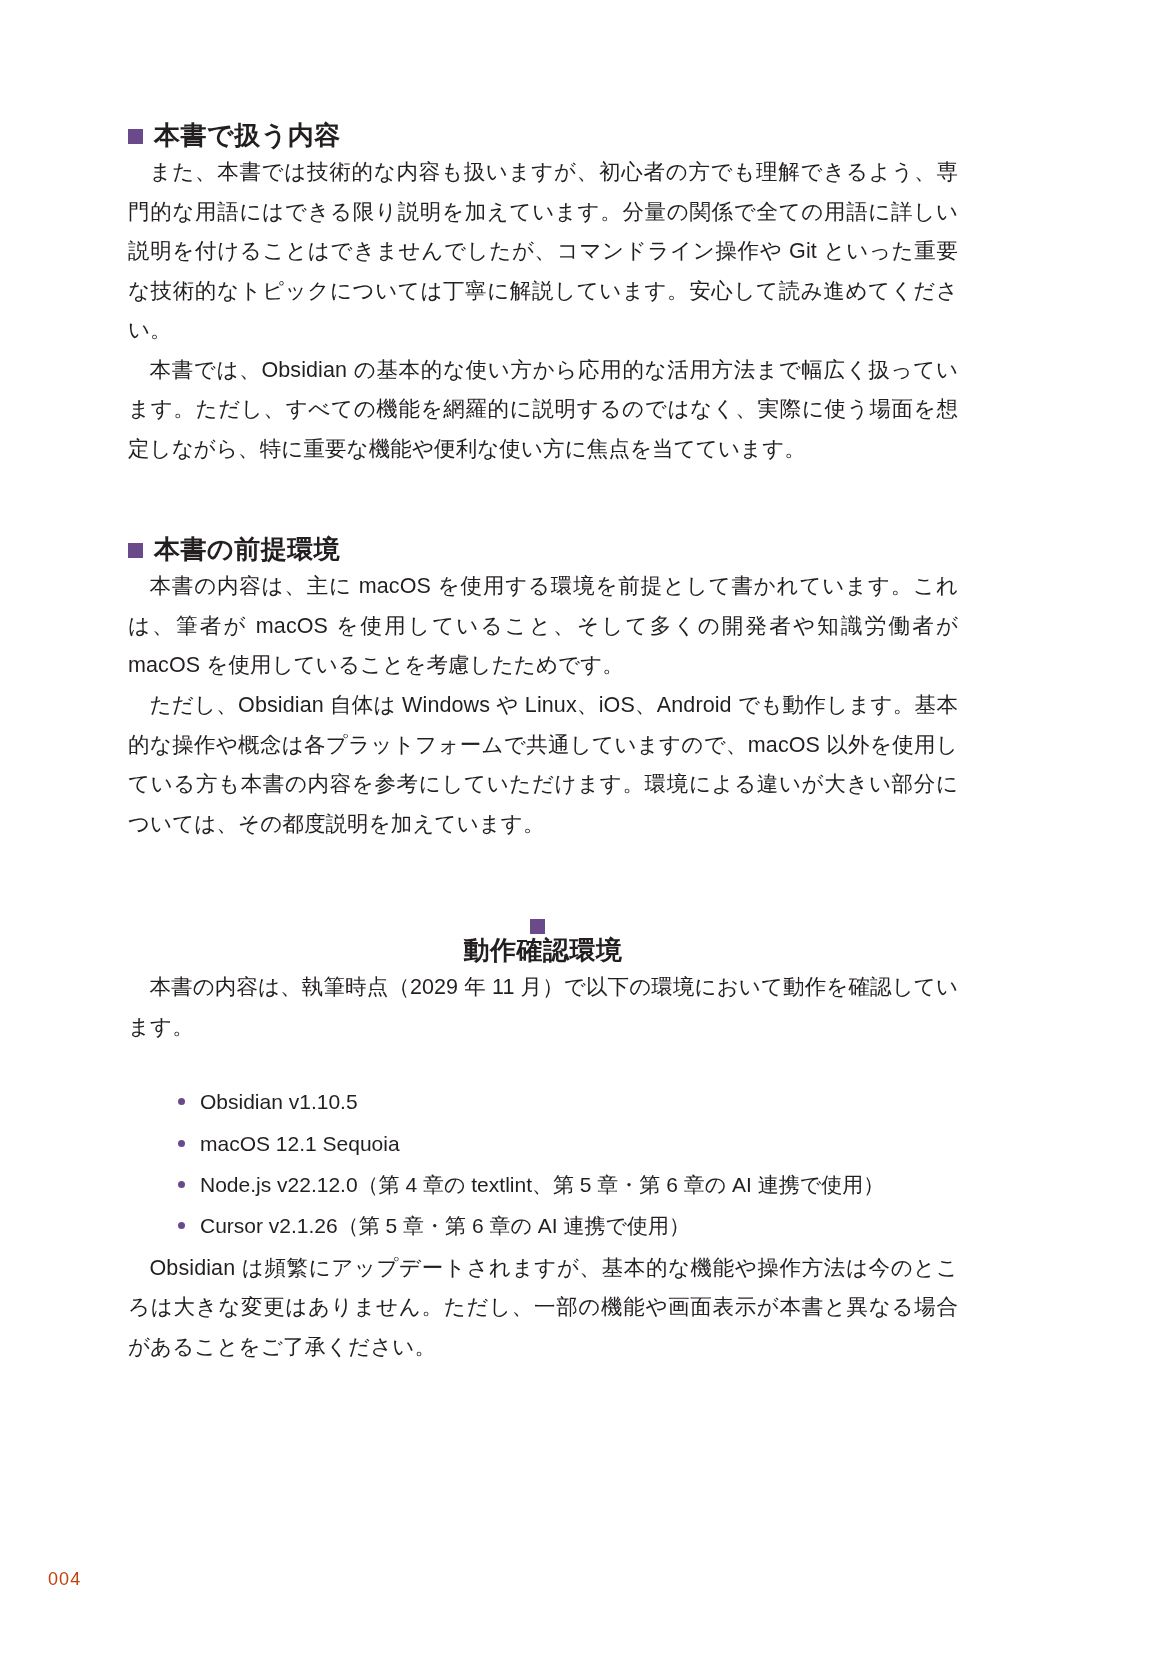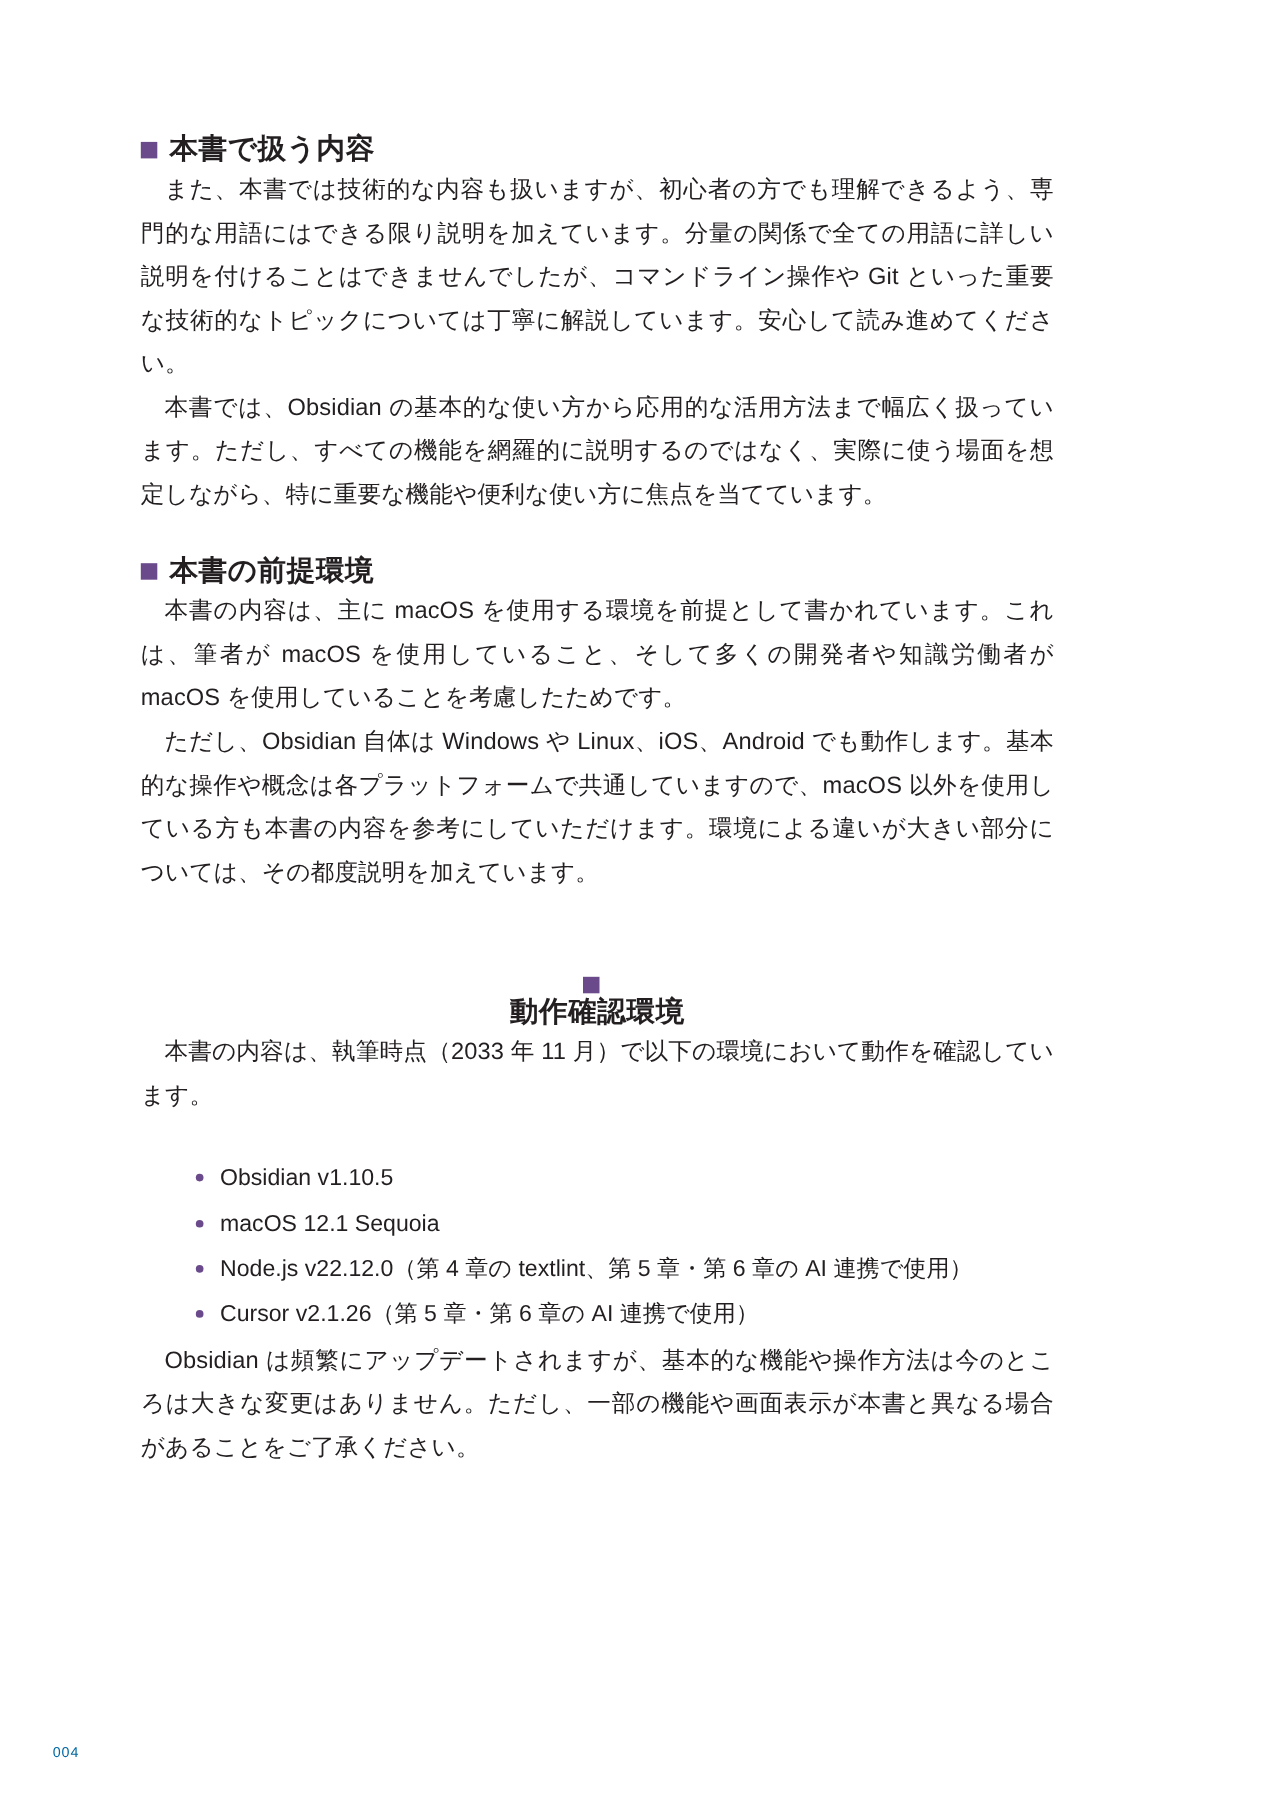--- a/index.html
+++ b/index.html
@@ -43,21 +43,21 @@
     display: inline-block;
     width: 15px;
     height: 15px;
     background: #6b4a8c;
     margin-right: 11px;
     flex: none;
     position: relative;
     top: 1px;
   }
   .h-sec1 { margin-top: 0; }
-  .h-sec2 { margin-top: 32px; }
+  .h-sec2 { margin-top: 63px; }
   .h-sec3 { margin-top: 74px; flex-direction: column; }
 
   
   p.body {
     font-size: 21.5px;
     line-height: 1.84;
     margin: 0;
     color: #231f20;
     text-align: justify;
     text-justify: inter-ideograph;
@@ -91,23 +91,23 @@
     border-radius: 50%;
     background: #6b4a8c;
   }
 
   .after-list { margin-top: 42px; }
 
   
   .folio {
     position: absolute;
     left: 48px;
-    bottom: 54px;
-    font-size: 13px;
-    color: #0369a1;
+    bottom: 64px;
+    font-size: 18px;
+    color: #c2410c;
     letter-spacing: 0.06em;
   }
 </style>
 </head>
 <body>
 
 <div class="page">
   <div class="content">
 
     <h2 class="heading h-sec1">
@@ -121,21 +121,21 @@
       <span class="bullet"></span>
       <span>本書の前提環境</span>
     </h2>
     <p class="body indent p-first">本書の内容は、主に macOS を使用する環境を前提として書かれています。これは、筆者が macOS を使用していること、そして多くの開発者や知識労働者が macOS を使用していることを考慮したためです。</p>
     <p class="body indent p-next">ただし、Obsidian 自体は Windows や Linux、iOS、Android でも動作します。基本的な操作や概念は各プラットフォームで共通していますので、macOS 以外を使用している方も本書の内容を参考にしていただけます。環境による違いが大きい部分については、その都度説明を加えています。</p>
 
     <h2 class="heading h-sec3">
       <span class="bullet"></span>
       <span>動作確認環境</span>
     </h2>
-    <p class="body indent p-first">本書の内容は、執筆時点（2033 年 11 月）で以下の環境において動作を確認しています。</p>
+    <p class="body indent p-first">本書の内容は、執筆時点（2029 年 11 月）で以下の環境において動作を確認しています。</p>
 
     <ul class="env-list">
       <li>Obsidian v1.10.5</li>
       <li>macOS 12.1 Sequoia</li>
       <li>Node.js v22.12.0（第 4 章の textlint、第 5 章・第 6 章の AI 連携で使用）</li>
       <li>Cursor v2.1.26（第 5 章・第 6 章の AI 連携で使用）</li>
     </ul>
 
     <p class="body indent after-list">Obsidian は頻繁にアップデートされますが、基本的な機能や操作方法は今のところは大きな変更はありません。ただし、一部の機能や画面表示が本書と異なる場合があることをご了承ください。</p>
   </div>

